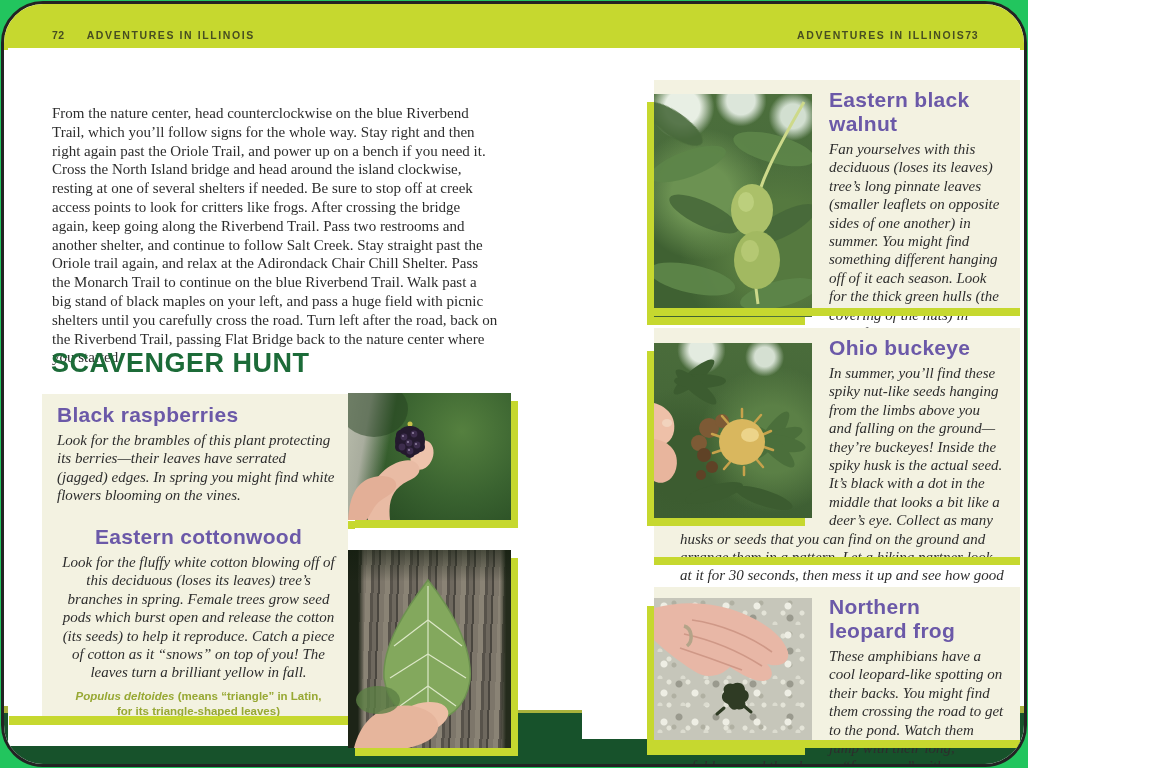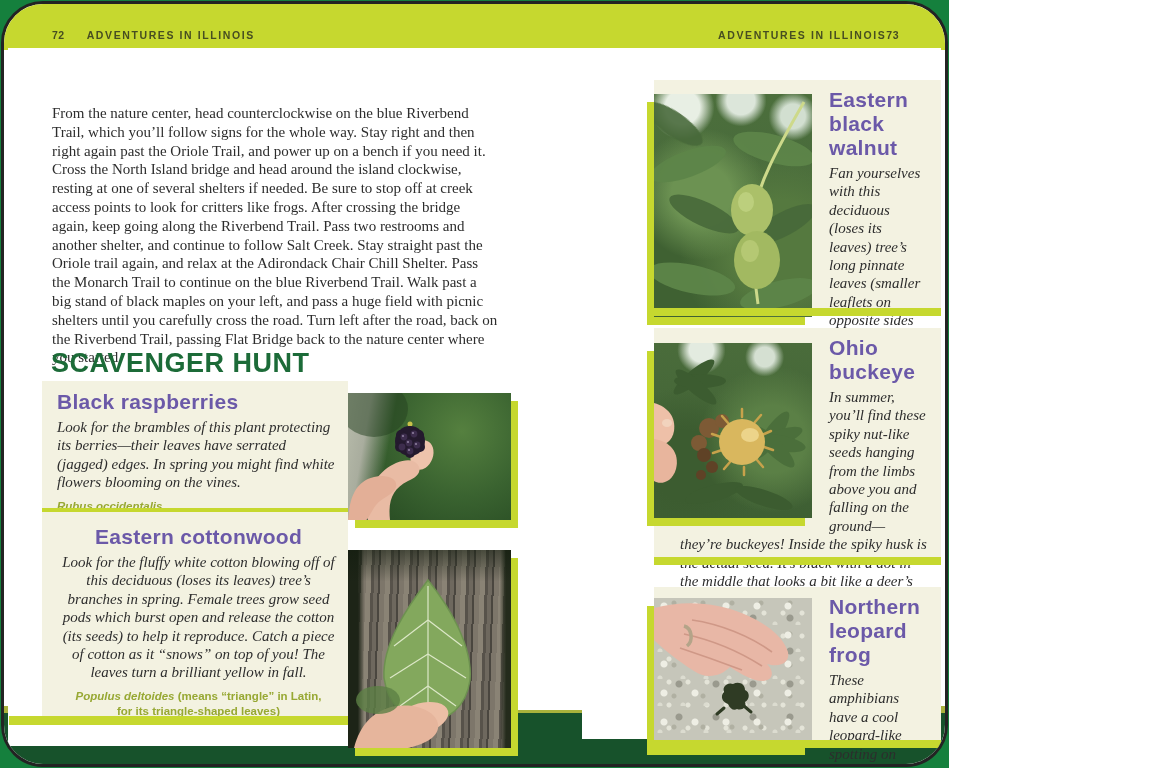--- a/index.html
+++ b/index.html
@@ -1,16 +1,16 @@
 <!DOCTYPE html>
 <html><head>
 <meta charset="utf-8">
 <style>
   html,body{margin:0;padding:0;background:#ffffff;}
-  .canvas{position:relative;width:949px;height:768px;background:#15803d;overflow:hidden;
+  .canvas{position:relative;width:1028px;height:768px;background:#22c55e;overflow:hidden;
           font-family:"Liberation Serif", serif;}
   .book{position:absolute;inset:1px;border:3px solid #232323;border-radius:42px;
         overflow:hidden;background:#fff;}
   
   .band-top{position:absolute;top:0;left:0;right:0;height:46px;background:#c6d82f;z-index:1;}
   .band-bottom{position:absolute;bottom:0;left:0;right:0;height:51px;background:#17522b;z-index:1;}
   .band-olive{position:absolute;bottom:51px;left:0;right:0;height:7px;background:#a9b23c;z-index:1;}
   .sheet{position:absolute;background:#fff;z-index:2;}
   .sheet-main{left:4px;right:4px;top:44px;height:662px;}
   .sheet-left{left:4px;top:700px;width:508px;height:42px;}
@@ -93,21 +93,21 @@
     <div class="sheet sheet-main"></div>
     <div class="sheet sheet-left"></div>
     <div class="sheet sheet-right"></div>
 
     <div class="running-head rh-left"><span class="pagenum">72</span><span>ADVENTURES IN ILLINOIS</span></div>
     <div class="running-head rh-right"><span>ADVENTURES IN ILLINOIS</span><span class="pagenum">73</span></div>
 
     <p class="intro">From the nature center, head counterclockwise on the blue Riverbend Trail, which you’ll follow signs for the whole way. Stay right and then right again past the Oriole Trail, and power up on a bench if you need it. Cross the North Island bridge and head around the island clockwise, resting at one of several shelters if needed. Be sure to stop off at creek access points to look for critters like frogs. After crossing the bridge again, keep going along the Riverbend Trail. Pass two restrooms and another shelter, and continue to follow Salt Creek. Stay straight past the Oriole trail again, and relax at the Adirondack Chair Chill Shelter. Pass the Monarch Trail to continue on the blue Riverbend Trail. Walk past a big stand of black maples on your left, and pass a huge field with picnic shelters until you carefully cross the road. Turn left after the road, back on the Riverbend Trail, passing Flat Bridge back to the nature center where you started.</p>
     <h2 class="section-heading">SCAVENGER HUNT</h2>
 
-    <section class="entry" style="left:38px;top:377px;width:306px;height:135px;padding:9px 8px 0 15px;">
+    <section class="entry" style="left:38px;top:390px;width:306px;height:135px;padding:9px 8px 0 15px;">
       <h3>Black raspberries</h3>
       <p class="body">Look for the brambles of this plant protecting its berries—their leaves have serrated (jagged) edges. In spring you might find white flowers blooming on the vines.</p>
       <p class="latin"><em>Rubus occidentalis</em><span></span></p>
       <div class="accent-bar rb"></div>
     </section>
     <figure class="photo art-raspberry shadow-r" style="left:344px;top:389px;width:163px;height:127px;">
       <svg width="163" height="127" viewBox="0 0 163 127" xmlns="http://www.w3.org/2000/svg">
         <ellipse cx="26" cy="16" rx="34" ry="28" fill="#24401f" opacity=".5"></ellipse>
         <ellipse cx="74" cy="62" rx="11" ry="15" fill="#eec3ac" transform="rotate(20 74 62)"></ellipse>
         <path d="M20,127 C18,95 30,78 48,70 C58,66 66,66 70,72 C74,78 70,84 60,88 C44,96 40,108 42,127 Z" fill="#e9bba4"></path>

